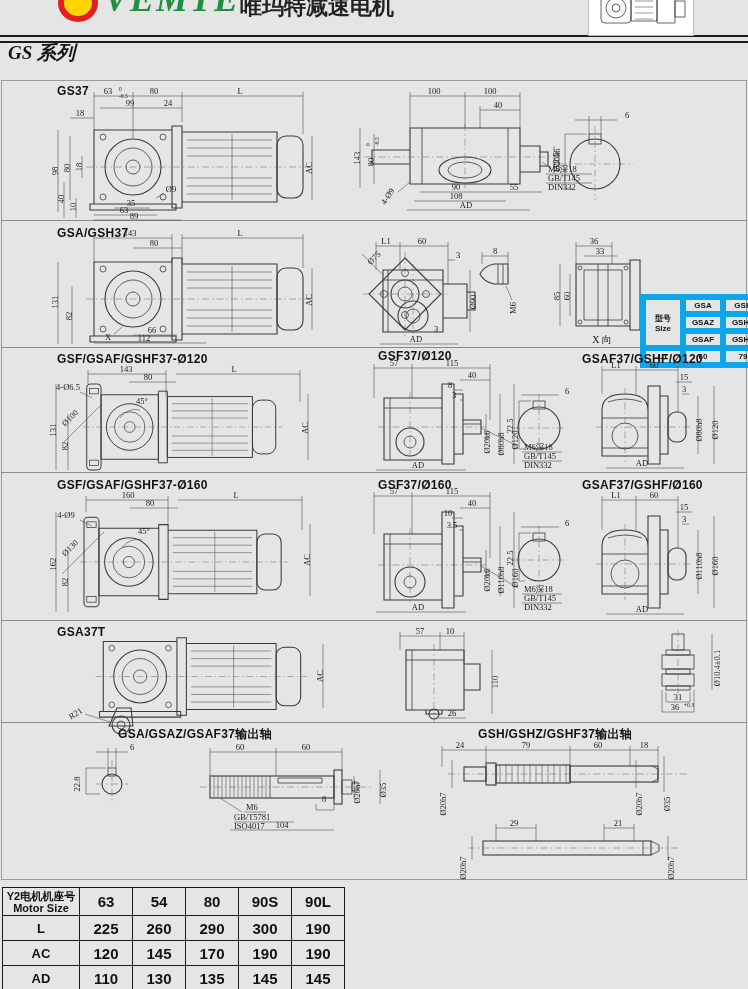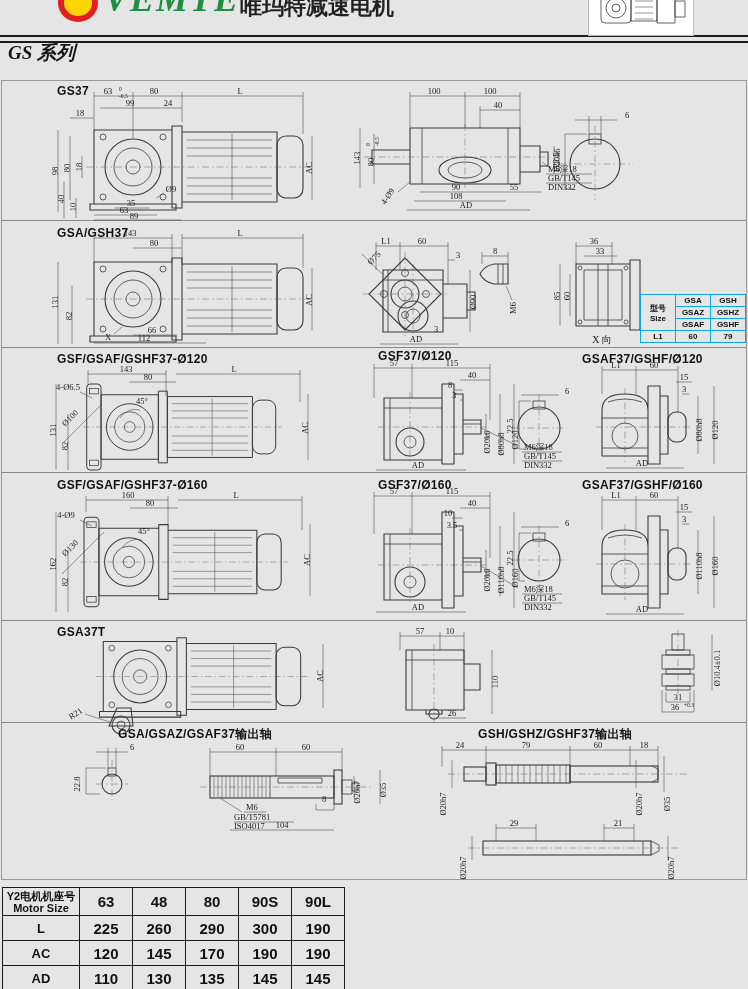--- a/index.html
+++ b/index.html
@@ -20,21 +20,21 @@
   #rule{position:absolute;left:0;top:35px;width:748px;height:4px;
         border-top:2px solid #1c1c1c;border-bottom:2px solid #1c1c1c}
   #logo{position:absolute;left:58px;top:-16px;width:40px;height:38px;border-radius:50%;
         background:#ffd400;border:6px solid #e02020;box-sizing:border-box}
   #brand{position:absolute;left:104px;top:-22px;font:bold italic 36px "Liberation Serif",serif;color:#1f8f3f;letter-spacing:2px}
   #brand-cn{position:absolute;left:240px;top:-8px;font:bold 22px "Liberation Sans",sans-serif;color:#222}
   #thumb{position:absolute;left:588px;top:-18px;width:104px;height:52px;background:#fff;border:1px solid #bbb;z-index:3}
   #series{position:absolute;left:8px;top:40px;font:bold italic 19px "Liberation Serif",serif;color:#161616}
   table.szt{position:absolute;left:640px;top:294px;border-collapse:collapse;
             font:bold 8px "Liberation Sans",sans-serif;text-align:center}
-  table.szt td{border:1px solid #0ea5e9;padding:1px 4px;min-width:26px}
+  table.szt td{border:6px solid #0ea5e9;padding:1px 4px;min-width:26px}
   #btable{position:absolute;left:2px;top:887px;border-collapse:collapse;text-align:center;
           font:bold 15px "Liberation Sans",sans-serif}
   #btable td{border:1.5px solid #1a1a1a;padding:0}
   #btable .hcell{width:76px;font:bold 11px "Liberation Sans",sans-serif;line-height:12px}
   #btable .vcell{width:52px;height:24px}
   #btable .hrow td{height:27px}
 </style>
 </head>
 <body>
 
@@ -469,21 +469,21 @@
   </svg>
 
   <table id="btable">
     <tbody>
         <tr class="hrow">
       <td class="hcell">
         <span>Y2电机机座号</span><br>
         <span>Motor Size</span>
       </td>
       <td class="vcell">63</td>
-      <td class="vcell">48</td>
+      <td class="vcell">54</td>
       <td class="vcell">80</td>
       <td class="vcell">90S</td>
       <td class="vcell">90L</td>
     </tr>
     <tr>
       <td style="font-size:13px">L</td>
       <td class="vcell">225</td>
       <td class="vcell">260</td>
       <td class="vcell">290</td>
       <td class="vcell">300</td>

